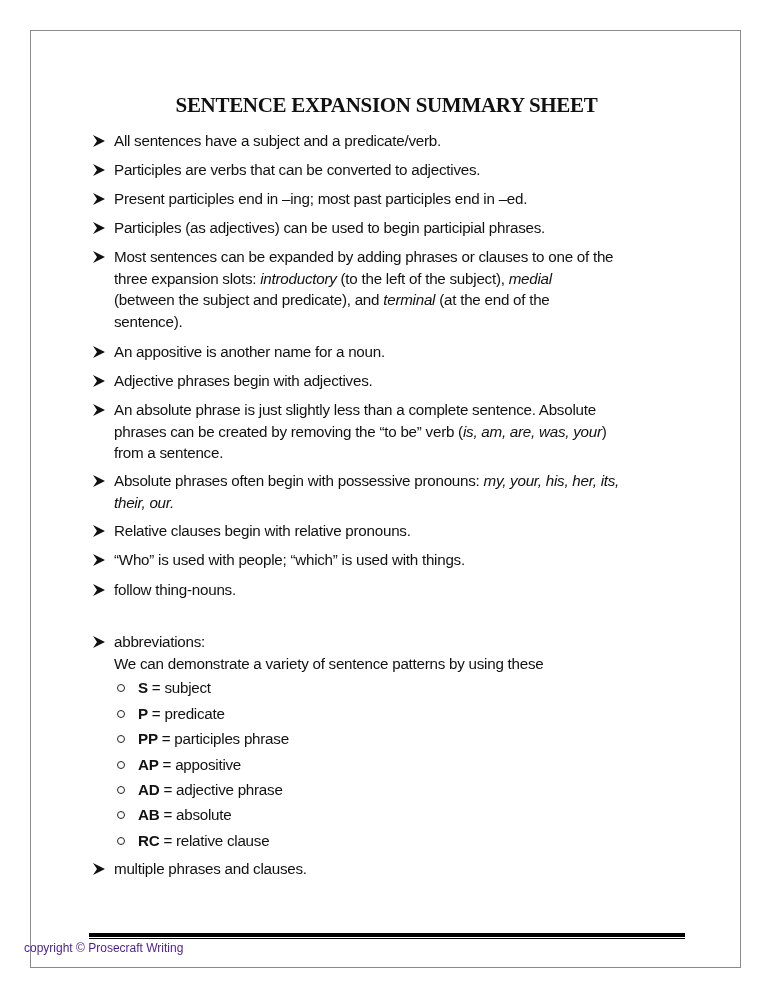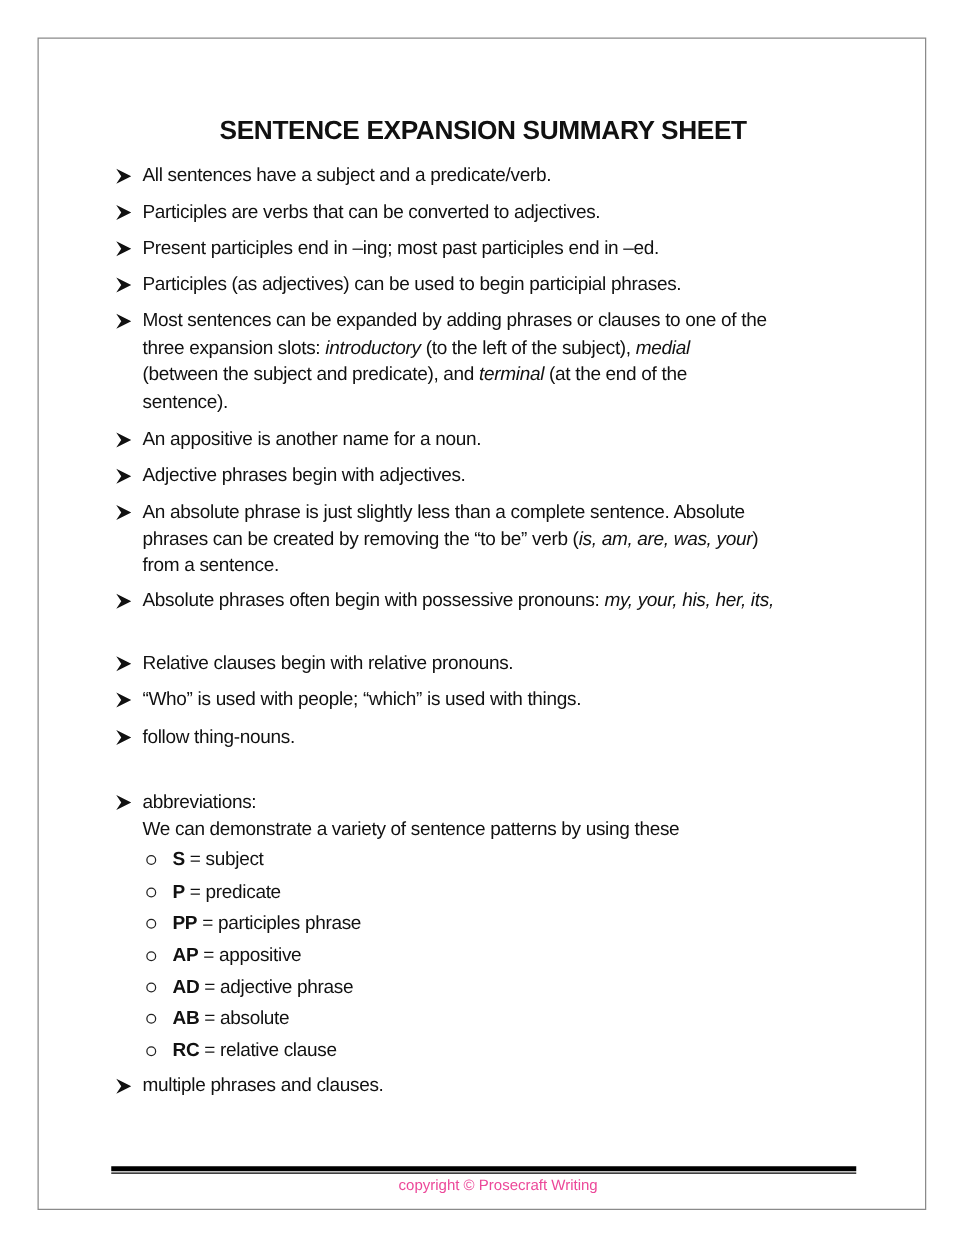--- a/index.html
+++ b/index.html
@@ -1,38 +1,38 @@
 <!DOCTYPE html>
 <html><head>
 <meta charset="utf-8">
 <style>
   html, body { margin: 0; padding: 0; background: #ffffff; }
   body { width: 773px; height: 1000px; position: relative; overflow: hidden;
          font-family: "Liberation Sans", sans-serif; color: #111; }
   .page { position: absolute; left: 30px; top: 30px; width: 711px; height: 938px;
           border: 1px solid #8a8a8a; box-sizing: border-box; }
   .title { position: absolute; left: 0; right: 0; top: 93px; text-align: center;
-           font-family: Liberation Sans, sans-serif; font-weight: bold;
+           font-family: Liberation Serif, serif; font-weight: bold;
            font-size: 21px; letter-spacing: -0.3px; color: #111; }
   .item { position: absolute; left: 92px; font-size: 15.2px; letter-spacing: -0.25px;
           line-height: 21.5px; color: #111; }
   .item .arrow { position: absolute; left: 0; top: 0; width: 16px; height: 21px; }
   .item .text { position: absolute; left: 22px; top: 0; white-space: nowrap; }
   .line { display: block; }
   .sub { position: absolute; left: 117px; font-size: 15.2px; letter-spacing: -0.25px;
          line-height: 21px; color: #111; white-space: nowrap; }
   .sub .circ { position: absolute; left: 0; top: 7px; width: 8px; height: 8px;
                border: 1.2px solid #222; border-radius: 50%; box-sizing: border-box; }
   .sub .text { position: absolute; left: 21px; top: 0; }
   .sub b { font-weight: bold; }
   i { }
   .footer-rule-thick { position: absolute; left: 89px; width: 596px; top: 933px; height: 4px; background: #000; }
   .footer-rule-thin { position: absolute; left: 89px; width: 596px; top: 938px; height: 1px; background: #000; }
-  .footer { position: absolute; left: 0; right: 0; top: 941px; text-align: center;
-            font-size: 12px; color: #ec4899; font-family: "Liberation Sans", sans-serif; padding-left: 24px; }
+  .footer { position: absolute; left: 0; right: 0; top: 941px; 
+            font-size: 12px; color: #4c1d95; font-family: "Liberation Sans", sans-serif; padding-left: 24px; }
 </style>
 </head>
 <body>
 
 <div class="page"></div>
 
 <div class="title">SENTENCE EXPANSION SUMMARY SHEET</div>
 
 <div id="items">
     <div class="item" style="top: 130px;">
@@ -121,20 +121,21 @@
       </div>
     </div>
     <div class="item" style="top: 470px;">
       <span class="arrow">
         <svg width="14" height="14" viewBox="0 0 14 14" style="position:absolute;left:0;top:4px">
           <path d="M1 1 L13 7 L1 13 L5 7 Z" fill="#111"></path>
         </svg>
       </span>
       <div class="text">
         <span class="line">Absolute phrases often begin with possessive pronouns: <i>my, your, his, her, its,</i></span>
+        <span class="line"><i>their, our.</i></span>
       </div>
     </div>
     <div class="item" style="top: 520px;">
       <span class="arrow">
         <svg width="14" height="14" viewBox="0 0 14 14" style="position:absolute;left:0;top:4px">
           <path d="M1 1 L13 7 L1 13 L5 7 Z" fill="#111"></path>
         </svg>
       </span>
       <div class="text">
         <span class="line">Relative clauses begin with relative pronouns.</span>

